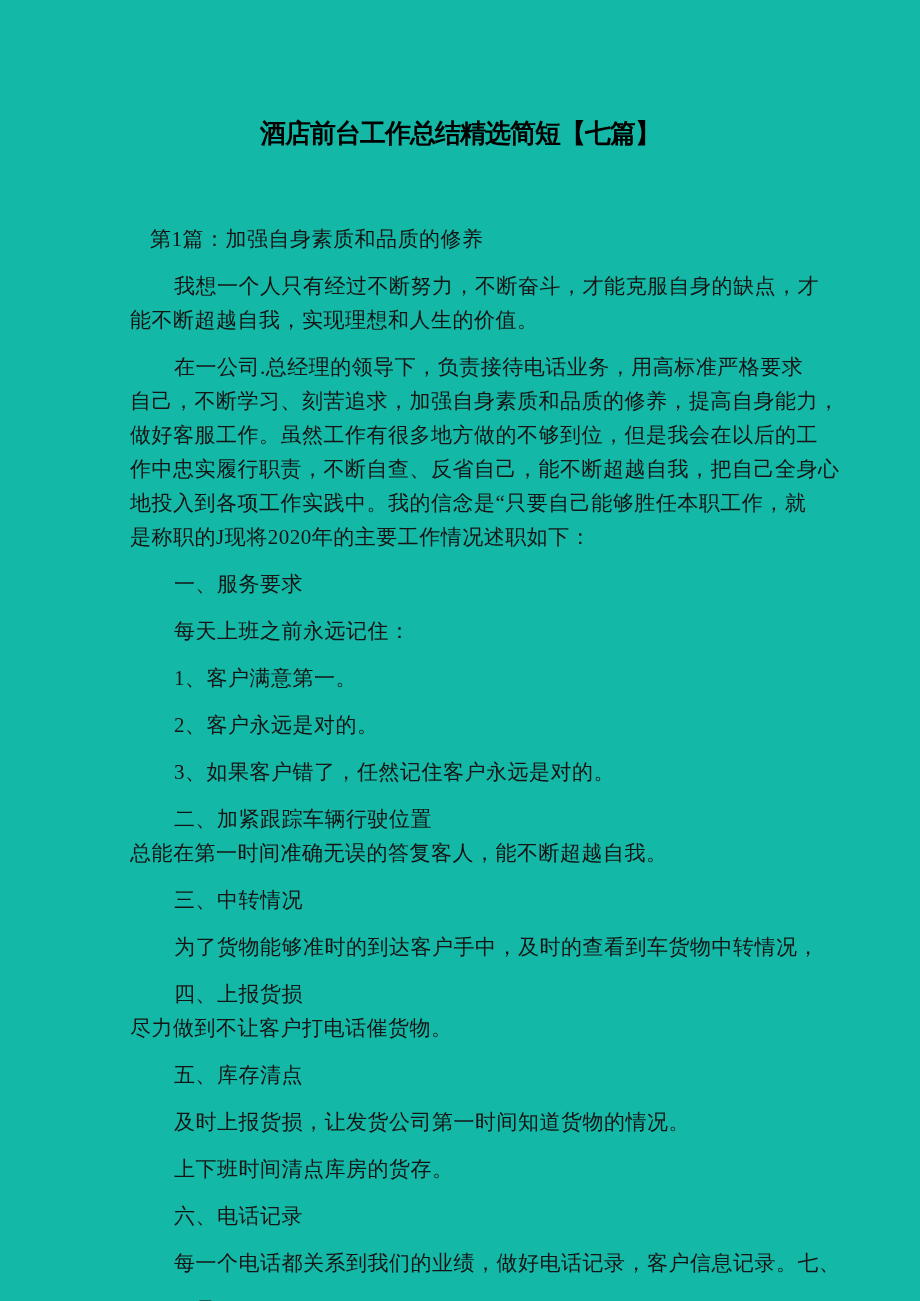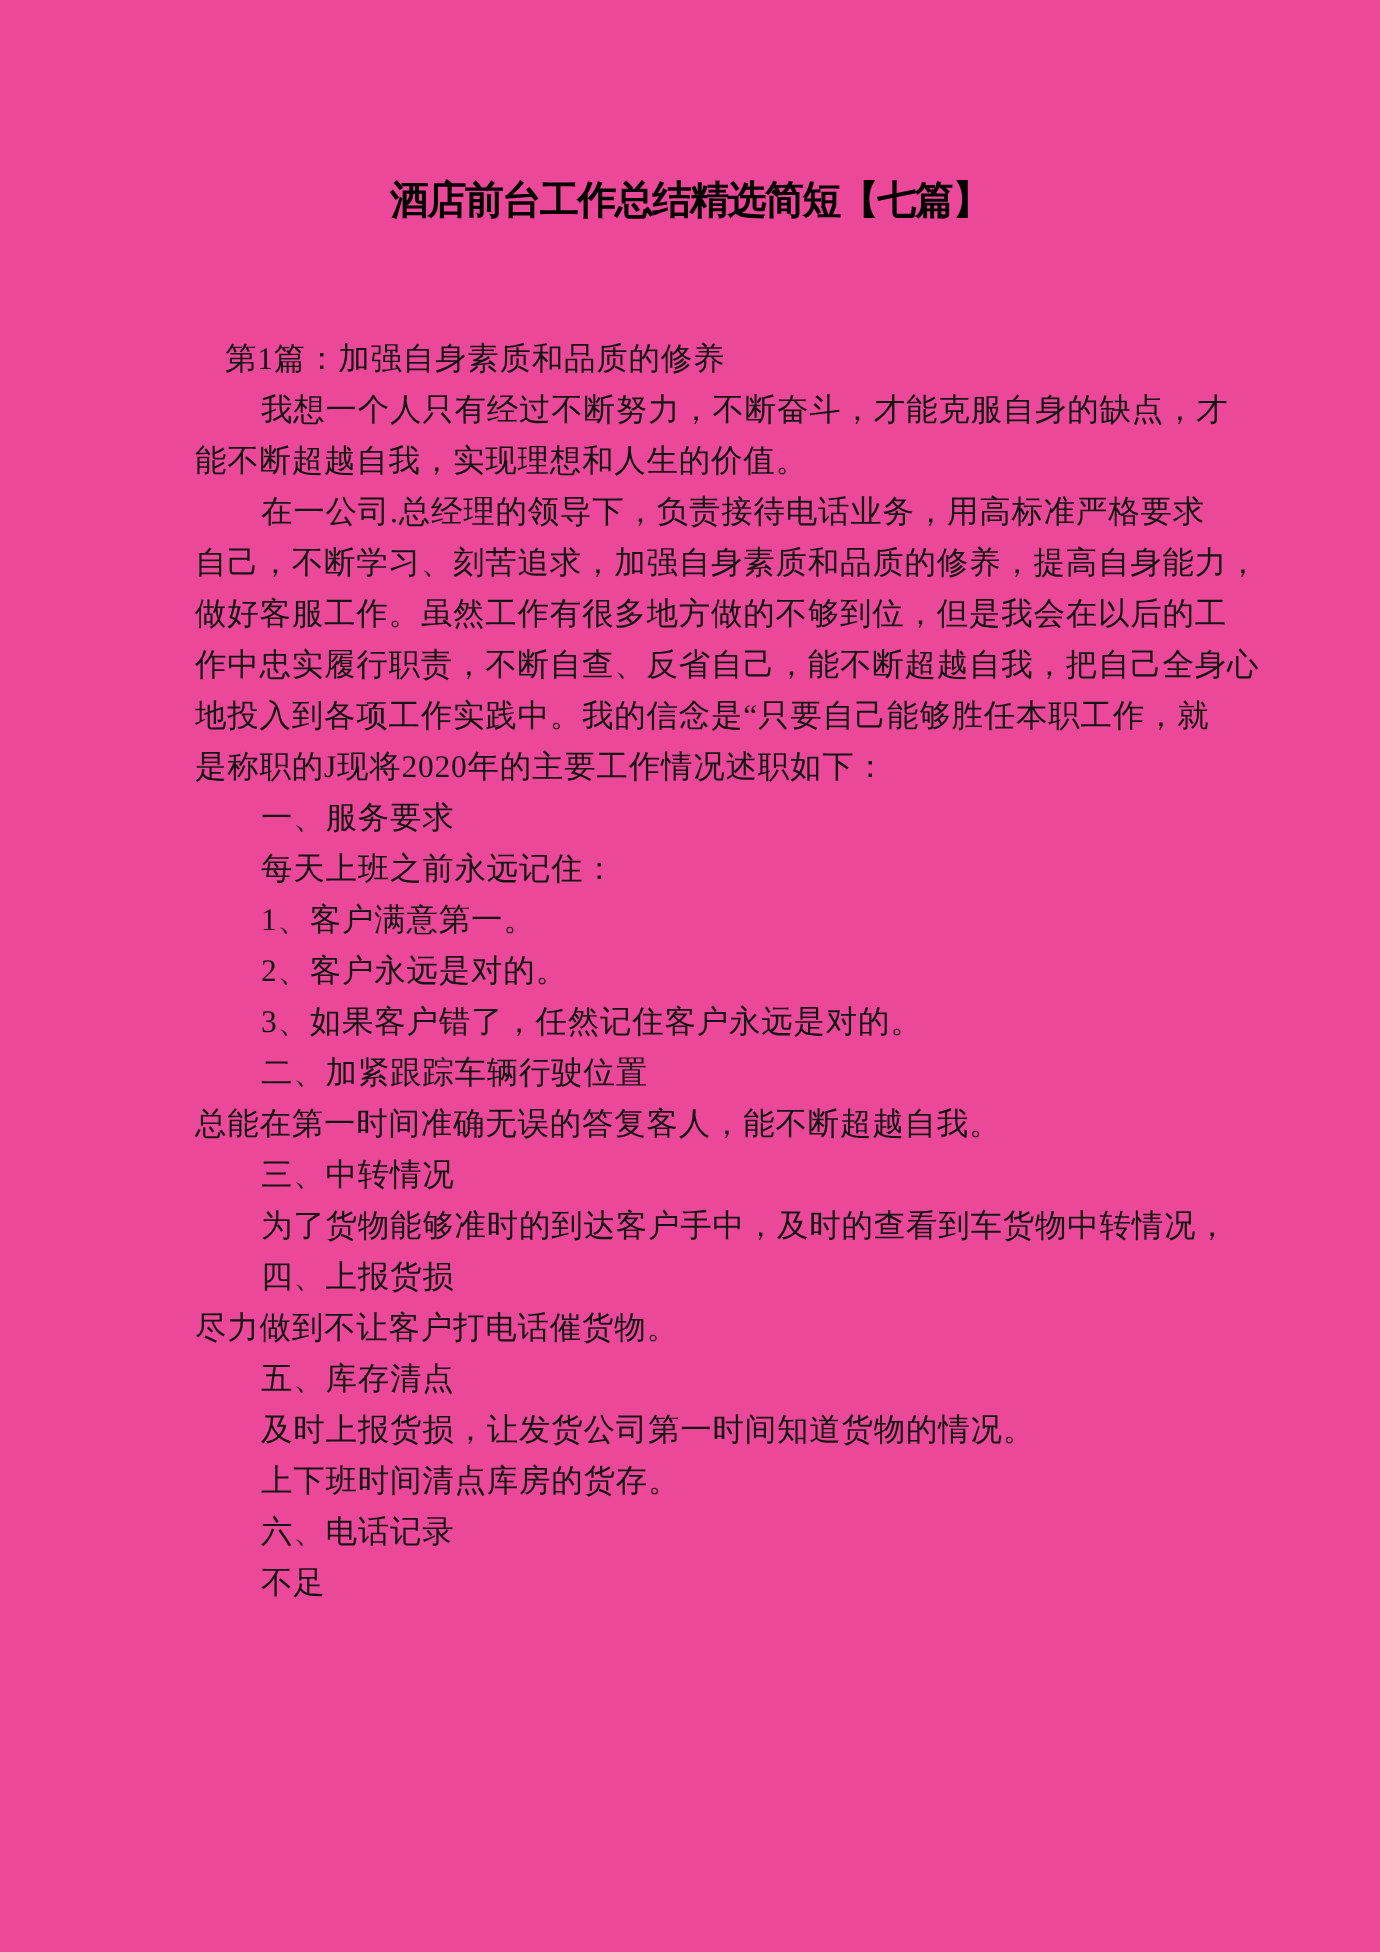--- a/index.html
+++ b/index.html
@@ -4,21 +4,21 @@
 <style>
   html, body {
     margin: 0;
     padding: 0;
     background: #ffffff;
   }
   .page {
     position: relative;
     width: 920px;
     height: 1301px;
-    background: #ec4899;
+    background: #14b8a6;
     overflow: hidden;
     font-family: "Liberation Serif", "DejaVu Serif", serif;
   }
   .doc-title {
     position: absolute;
     top: 116px;
     left: 0;
     width: 100%;
     margin: 0;
     text-align: center;
@@ -37,21 +37,21 @@
     font-size: 21px;
     color: #141414;
   }
   .line {
     height: 34px;
     line-height: 34px;
     white-space: nowrap;
     letter-spacing: 0.5px;
   }
   .ind-1 { padding-left: 20px; }
-  .ind-2 { padding-left: 44px; }
+  .ind-2 { padding-left: 44px; margin-top: 13px; }
 </style>
 </head>
 <body>
 
 <div class="page">
   <h1 class="doc-title">酒店前台工作总结精选简短【七篇】</h1>
   <div class="doc-body" id="doc-body">
       <div class="line ind-1">第1篇：加强自身素质和品质的修养</div>
       <div class="line ind-2">我想一个人只有经过不断努力，不断奋斗，才能克服自身的缺点，才</div>
       <div class="line">能不断超越自我，实现理想和人生的价值。</div>
@@ -69,15 +69,16 @@
       <div class="line ind-2">二、加紧跟踪车辆行驶位置</div>
       <div class="line">总能在第一时间准确无误的答复客人，能不断超越自我。</div>
       <div class="line ind-2">三、中转情况</div>
       <div class="line ind-2">为了货物能够准时的到达客户手中，及时的查看到车货物中转情况，</div>
       <div class="line ind-2">四、上报货损</div>
       <div class="line">尽力做到不让客户打电话催货物。</div>
       <div class="line ind-2">五、库存清点</div>
       <div class="line ind-2">及时上报货损，让发货公司第一时间知道货物的情况。</div>
       <div class="line ind-2">上下班时间清点库房的货存。</div>
       <div class="line ind-2">六、电话记录</div>
+      <div class="line ind-2">每一个电话都关系到我们的业绩，做好电话记录，客户信息记录。七、</div>
       <div class="line ind-2">不足</div>
     </div>
 </div>
 
 </body></html>

